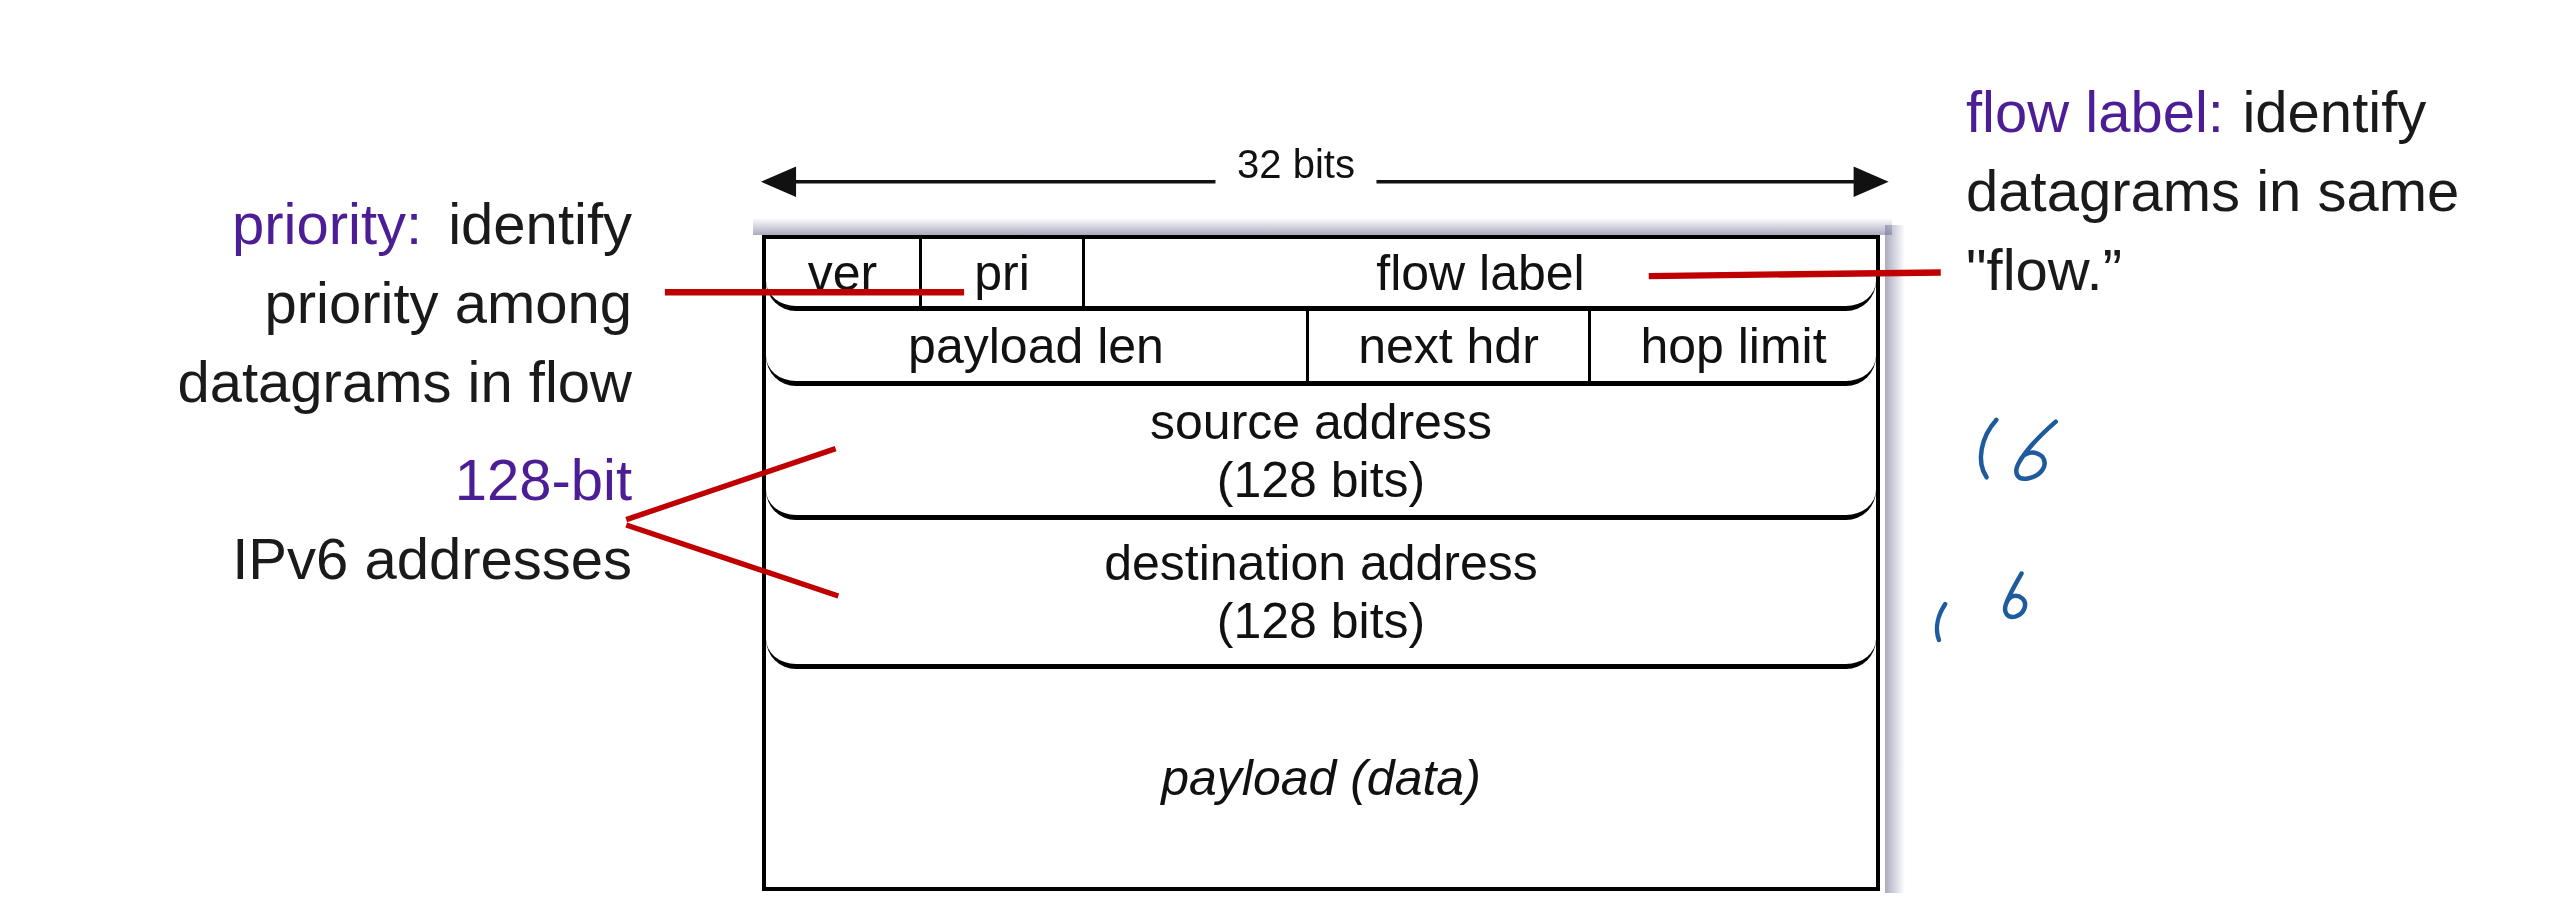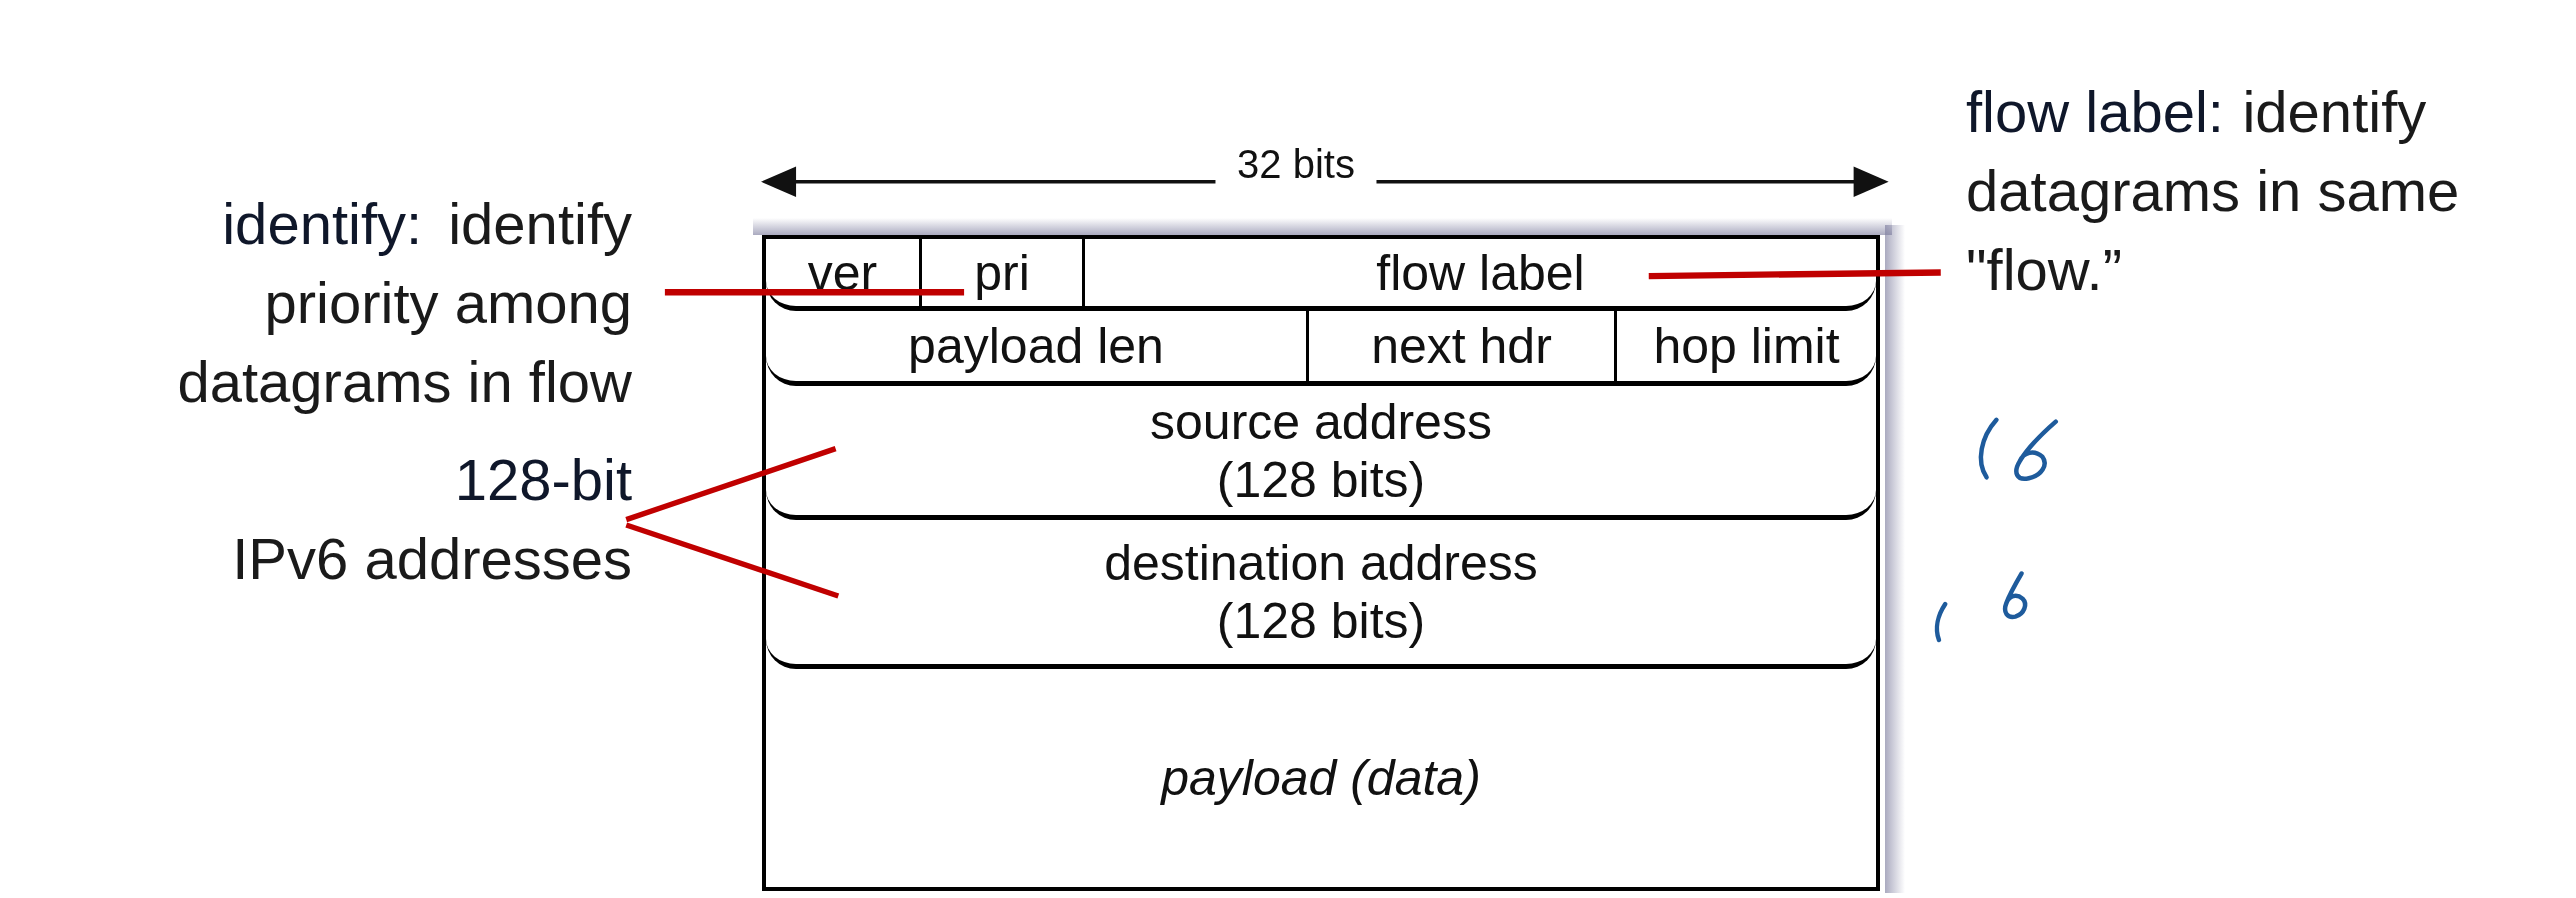--- a/index.html
+++ b/index.html
@@ -5,21 +5,21 @@
   html,body{margin:0;padding:0;background:#ffffff;}
   #canvas{
     position:relative;
     width:2576px;height:899px;
     background:#ffffff;
     font-family:"Liberation Sans", sans-serif;
     overflow:hidden;
   }
   
   .note{position:absolute;color:#1a1a1a;font-size:58px;line-height:79px;white-space:nowrap;}
-  .note .term{color:#0f172a;}
+  .note .term{color:#4c1d95;}
   #priority-note{left:54px;top:184px;width:578px;text-align:right;}
   #priority-note .term{margin-right:0.45em;}
   #addr-note{left:144px;top:440px;width:488px;text-align:right;}
   #flow-note{left:1966px;top:72px;text-align:left;}
   #flow-note .term{margin-right:0.32em;}
   
   #bits-label{
     position:absolute;left:1296px;top:142px;transform:translateX(-50%);
     font-size:40px;color:#111;background:#ffffff;padding:0 21.6px;z-index:6;white-space:nowrap;
   }
@@ -38,42 +38,42 @@
   .tcell:last-child{border-right:none;}
   #row-1{height:72px;}
   #row-2{height:75px;}
   #row-source{height:134px;}
   #row-dest{height:149px;}
   #row-payload{flex:1;height:218px;font-style:italic;}
   .w-ver{width:156px;}
   .w-pri{width:163px;}
   .w-flow{flex:1;}
   .w-plen{width:543px;}
-  .w-nhdr{width:308px;}
+  .w-nhdr{width:282px;}
   .w-hop{flex:1;}
   .full{width:100%;}
   
   #shadow-top{
     position:absolute;left:753px;top:218px;width:1139px;height:17px;z-index:1;
     background:linear-gradient(to top, rgba(125,125,158,0.65), rgba(125,125,158,0));
   }
   #shadow-right{
     position:absolute;left:1885px;top:225px;width:20px;height:668px;z-index:1;
     background:linear-gradient(to right, rgba(125,125,158,0.65), rgba(125,125,158,0));
   }
   
   #overlay{position:absolute;left:0;top:0;width:2576px;height:899px;z-index:5;pointer-events:none;}
 </style>
 </head>
 <body>
 
 <div id="canvas">
 
   <div class="note" id="priority-note">
-    <div><span class="term">identify:</span><span>identify</span></div>
+    <div><span class="term">priority:</span><span>identify</span></div>
     <div>priority among</div>
     <div>datagrams in flow</div>
   </div>
 
   <div class="note" id="addr-note">
     <div class="term">128-bit</div>
     <div>IPv6 addresses</div>
   </div>
 
   <div class="note" id="flow-note">

